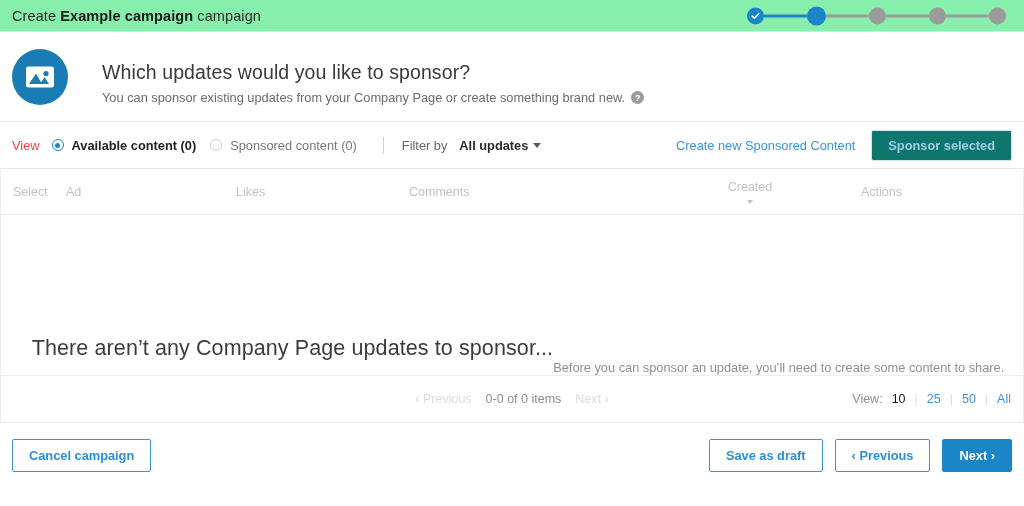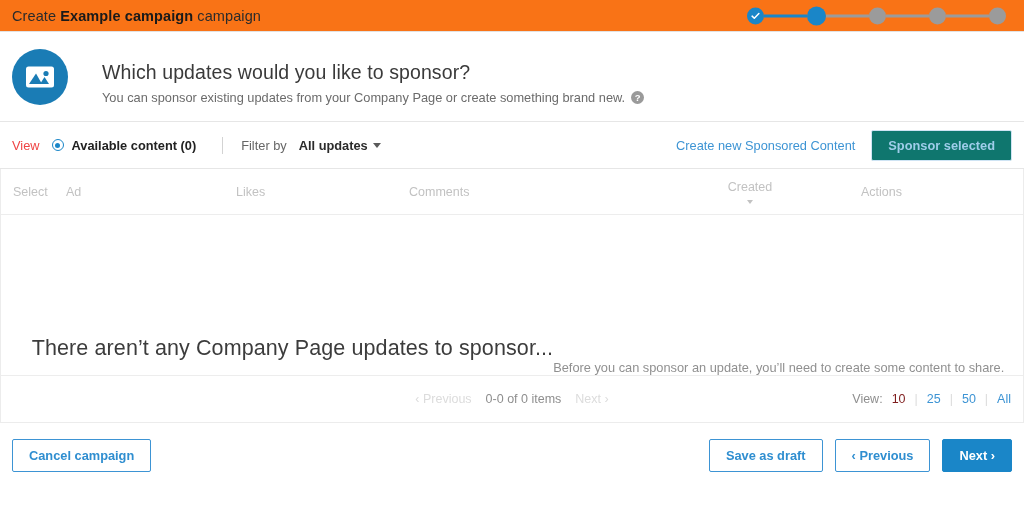--- a/index.html
+++ b/index.html
@@ -9,21 +9,21 @@
     background: #ffffff;
     font-family: "Liberation Sans", sans-serif;
     -webkit-font-smoothing: antialiased;
   }
   .page { position: relative; width: 1024px; height: 506px; overflow: hidden; background:#fff; }
 
   
   .topbar {
     position: relative;
     height: 32px;
-    background: #f97316;
+    background: #86efac;
     border-bottom: 1px solid #e2e2e2;
     display: flex; align-items: center;
   }
   .topbar-title {
     font-size: 14.5px; color: #2b2b2b; padding-left: 12px; letter-spacing: .1px;
     white-space: nowrap;
   }
   .topbar-title b { font-weight: bold; color: #1a1a1a; }
 
   .stepper {
@@ -161,21 +161,21 @@
     position: absolute; left: 50%; transform: translateX(-50%);
     display: flex; align-items: center; gap: 14px;
   }
   .pg-disabled { color: #dcdcdc; }
   .pg-count { color: #8e8e8e; }
   .pager-right {
     margin-left: auto; display: flex; align-items: center; gap: 9px; color: #8e8e8e;
   }
   .pg-pipe { color: #dcdcdc; }
   .pg-num { color: #3d94d4; cursor: pointer; }
-  .pg-num.current { color: #7f1d1d; cursor: default; }
+  .pg-num.current { color: #0f172a; cursor: default; }
 
   
   .footer {
     display: flex; align-items: center; padding: 16px 12px 0 12px; gap: 40px;
   }
   .btn {
     font-size: 12.8px; font-weight: bold; border-radius: 2px;
     padding: 8px 16px; cursor: pointer; background: #fff;
     border: 1px solid #3d94d4; color: #2f8ed0; white-space: nowrap;
   }
@@ -230,20 +230,24 @@
   </div>
 
   <div class="toolbar">
     <span class="tb-label">View</span>
 
     <span class="radio-opt on">
       <span class="radio on"></span>
       <span class="radio-label">Available content (0)</span>
     </span>
 
+    <span class="radio-opt">
+      <span class="radio"></span>
+      <span class="radio-label">Sponsored content (0)</span>
+    </span>
 
     <span class="tb-sep"></span>
 
     <span class="filter-by">Filter by</span>
     <span class="dropdown">
       <span>All updates</span>
       <span class="caret-dn"></span>
     </span>
 
     <span class="tb-right">

